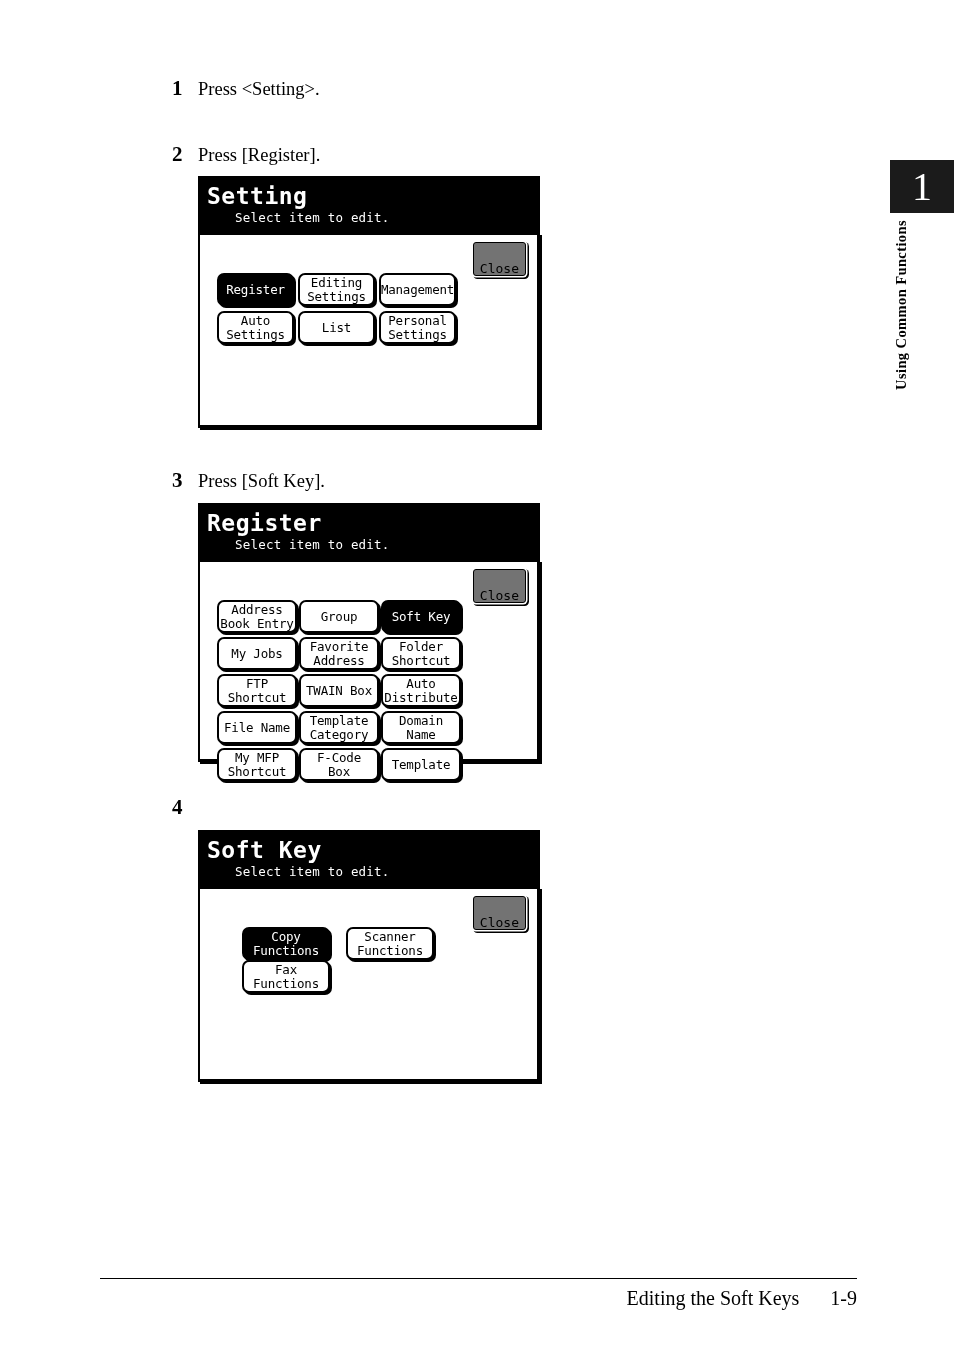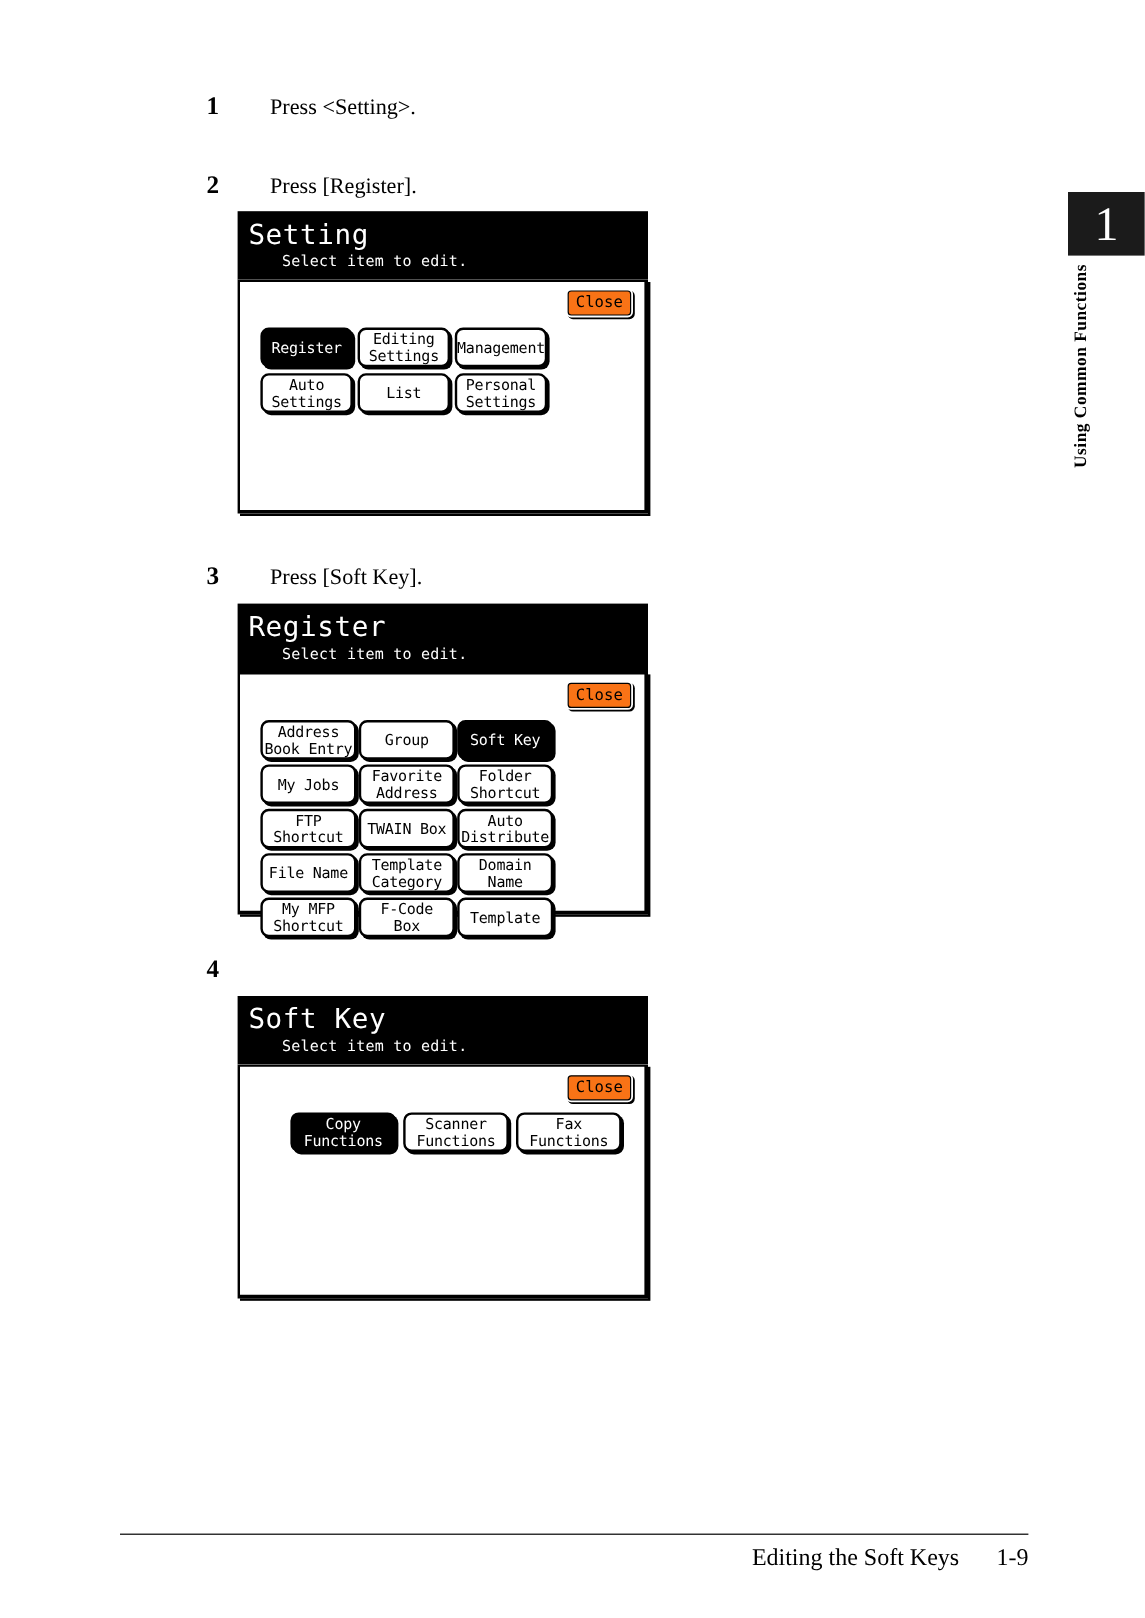--- a/index.html
+++ b/index.html
@@ -89,21 +89,20 @@
     white-space: nowrap;
   }
   .step .step-num {
     font-weight: bold;
     font-size: 21px;
     width: 26px;
     display: inline-block;
   }
   .step .step-text {
     font-size: 18.5px;
-    margin-left: 27px;
   }
   .step-1 { left: 172px; top: 76px; }
   .step-2 { left: 172px; top: 142px; }
   .step-3 { left: 172px; top: 468px; }
   .step-4 { left: 172px; top: 795px; }
 
   
   .lcd {
     position: absolute;
     left: 198px;
@@ -115,21 +114,21 @@
     background: #000000;
     color: #ffffff;
     padding: 8px 0 7px 9px;
     box-sizing: border-box;
     height: 57px;
   }
   .lcd-title {
     font-size: 23px;
     line-height: 25px;
     letter-spacing: 0.5px;
-    font-weight: 400;
+    font-weight: 700;
   }
   .lcd-sub {
     font-size: 12.5px;
     line-height: 15px;
     letter-spacing: 0.2px;
     margin-top: 1px;
     margin-left: 28px;
   }
   .lcd-body {
     border: 2px solid #000000;
@@ -144,26 +143,26 @@
 
   .close-row {
     display: flex;
     justify-content: flex-end;
     height: 23px;
     margin-bottom: 8px;
   }
   .btn-close {
     border: 1.5px solid #000000;
     border-radius: 3px;
-    background: #f97316;
+    background: #737373;
     box-shadow: 0 0 0 1.5px #ffffff, 1.5px 1.5px 0 1.5px #000000;
     font-family: "DejaVu Sans Mono", "Liberation Mono", monospace;
     font-size: 13px;
     line-height: 19px;
-    padding: 0 6px;
+    padding: 16px 6px;
     height: 21px;
     box-sizing: border-box;
     margin-right: 3px;
     color: #000;
     white-space: nowrap;
   }
 
   .key-grid {
     display: flex;
     flex-wrap: wrap;
@@ -200,21 +199,21 @@
 
   
   #panel-register { top: 503px; }
   #panel-register .lcd-body { height: 202px; }
   #panel-register .key-grid { row-gap: 4px; column-gap: 2px; padding-left: 9px; }
   #panel-register .key { width: 80px; height: 33px; }
 
   
   #panel-softkey { top: 830px; }
   #panel-softkey .lcd-body { height: 195px; }
-  #panel-softkey .key-grid { column-gap: 6px; padding-left: 34px; }
+  #panel-softkey .key-grid { column-gap: 16px; padding-left: 34px; }
   #panel-softkey .key { width: 88px; height: 33px; }
 </style>
 </head>
 <body>
 
 <div class="page">
 
   <div class="chapter-tab">
     <span class="num">1</span>
   </div>

